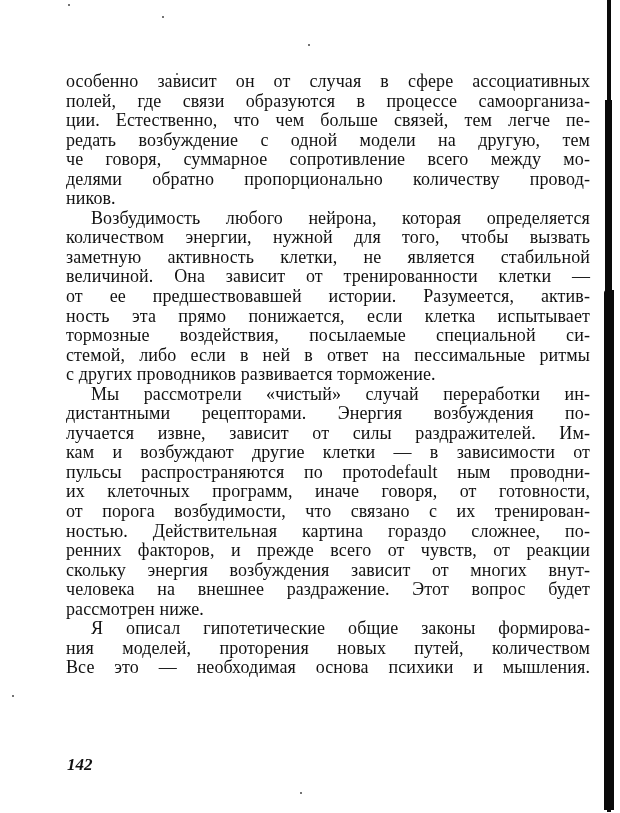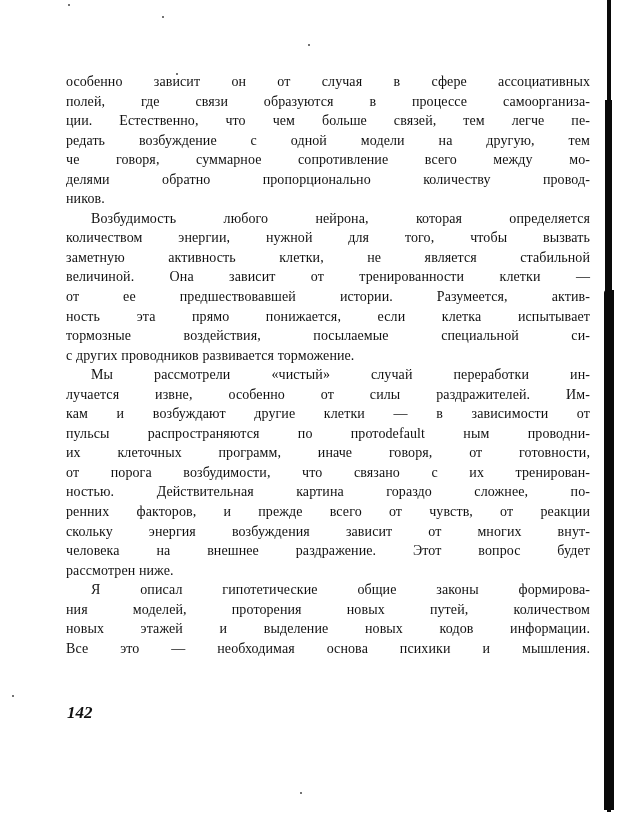--- a/index.html
+++ b/index.html
@@ -24,37 +24,37 @@
     .text-block {
       position: absolute;
       left: 66px;
       top: 72px;
       width: 524px;
     }
     .line {
       display: block;
       height: 19.55px;
       line-height: 19.55px;
-      font-size: 14px;
+      font-size: 18px;
       white-space: nowrap;
       text-align: justify;
       text-align-last: justify;
       letter-spacing: 0.1px;
       font-family: Liberation Serif, serif;
     }
     .line.last {
       text-align-last: left;
     }
     .line.indent {
       padding-left: 25px;
     }
     .page-number {
       position: absolute;
       left: 67px;
-      top: 703px;
+      top: 755px;
       font-size: 17px;
       font-weight: bold;
       font-style: italic;
       font-family: "Liberation Serif", "DejaVu Serif", serif;
       color: #111;
     }
     .binding-edge {
       position: absolute;
       left: 607px;
       top: 0;
@@ -101,37 +101,38 @@
     <span class="line">делями обратно пропорционально количеству провод-</span>
     <span class="line last">ников.</span>
 
     <span class="line indent">Возбудимость любого нейрона, которая определяется</span>
     <span class="line">количеством энергии, нужной для того, чтобы вызвать</span>
     <span class="line">заметную активность клетки, не является стабильной</span>
     <span class="line">величиной. Она зависит от тренированности клетки —</span>
     <span class="line">от ее предшествовавшей истории. Разумеется, актив-</span>
     <span class="line">ность эта прямо понижается, если клетка испытывает</span>
     <span class="line">тормозные воздействия, посылаемые специальной си-</span>
+    <span class="line">стемой, либо если в ней в ответ на пессимальные ритмы</span>
     <span class="line last">с других проводников развивается торможение.</span>
 
     <span class="line indent">Мы рассмотрели «чистый» случай переработки ин-</span>
-    <span class="line">лучается извне, особенно от силы раздражителей. Им-</span>
+    <span class="line">дистантными рецепторами. Энергия возбуждения по-</span>
+    <span class="line">лучается извне, зависит от силы раздражителей. Им-</span>
     <span class="line">кам и возбуждают другие клетки — в зависимости от</span>
     <span class="line">пульсы распространяются по протоdefault ным проводни-</span>
     <span class="line">их клеточных программ, иначе говоря, от готовности,</span>
     <span class="line">от порога возбудимости, что связано с их тренирован-</span>
     <span class="line">ностью. Действительная картина гораздо сложнее, по-</span>
     <span class="line">ренних факторов, и прежде всего от чувств, от реакции</span>
     <span class="line">скольку энергия возбуждения зависит от многих внут-</span>
     <span class="line">человека на внешнее раздражение. Этот вопрос будет</span>
     <span class="line last">рассмотрен ниже.</span>
 
     <span class="line indent">Я описал гипотетические общие законы формирова-</span>
     <span class="line">ния моделей, проторения новых путей, количеством</span>
-    <span class="line">новых этажей и выделение новых кодов информации.</span>
     <span class="line">Все это — необходимая основа психики и мышления.</span>
   </div>
 
   <div class="page-number">142</div>
 
   <div class="binding-edge"></div>
   <div class="binding-mid"></div>
   <div class="binding-thick"></div>
 
   <div class="speck" style="left:68px;top:4px;"></div>

